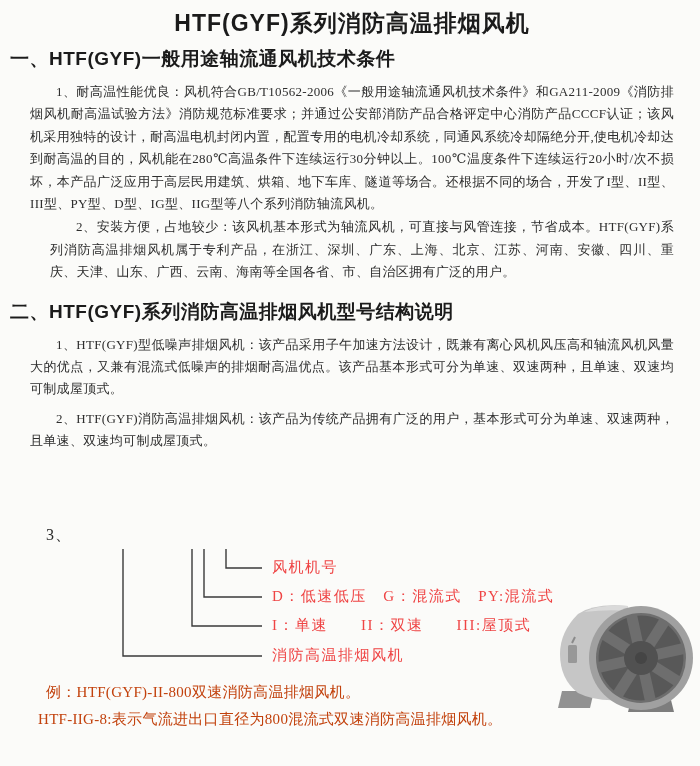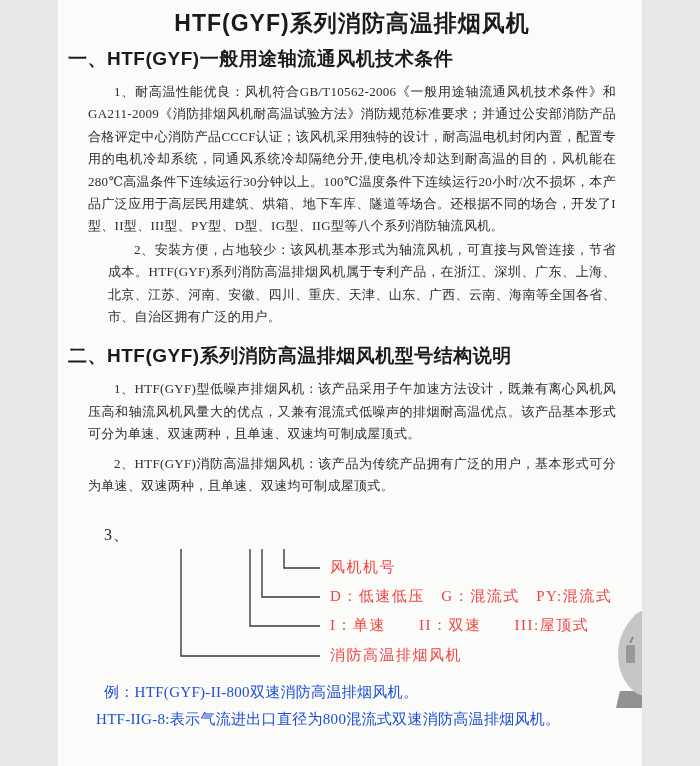--- a/index.html
+++ b/index.html
@@ -1,17 +1,17 @@
 <!DOCTYPE html>
 <html><head>
 <meta charset="utf-8">
 <style>
   html,body{margin:0;padding:0;background:#e8e8e8;}
   .page{
-    position:relative;width:584px;height:766px;background:#fbfbf9;
+    position:relative;width:700px;height:766px;background:#fbfbf9;
     font-family:"Liberation Serif","DejaVu Serif",serif;color:#2d2d2d;
     overflow:hidden;margin:0 auto;
   }
   .content{padding:6px 26px 0 30px;}
   .doc-title{
     text-align:center;font-family:"Liberation Sans","DejaVu Sans",sans-serif;
     font-weight:bold;font-size:23px;color:#1b1b1b;letter-spacing:1px;
     margin:2px 0 7px 0;
   }
   .sec-heading{
@@ -40,21 +40,21 @@
   }
   .dg-l0{top:33px;}
   .dg-l1{top:62px;}
   .dg-l2{top:91px;}
   .dg-l3{top:121px;}
   
   .fan{position:absolute;left:548px;top:599px;width:152px;height:116px;}
   
   .examples{
     position:absolute;left:38px;top:679px;font-size:15px;line-height:27px;
-    letter-spacing:0.3px;color:#1d4ed8;
+    letter-spacing:0.3px;color:#c2410c;
   }
   .ex-first{padding-left:8px;}
 </style>
 </head>
 <body>
 
 <div class="page">
 
   <div class="content">
 

